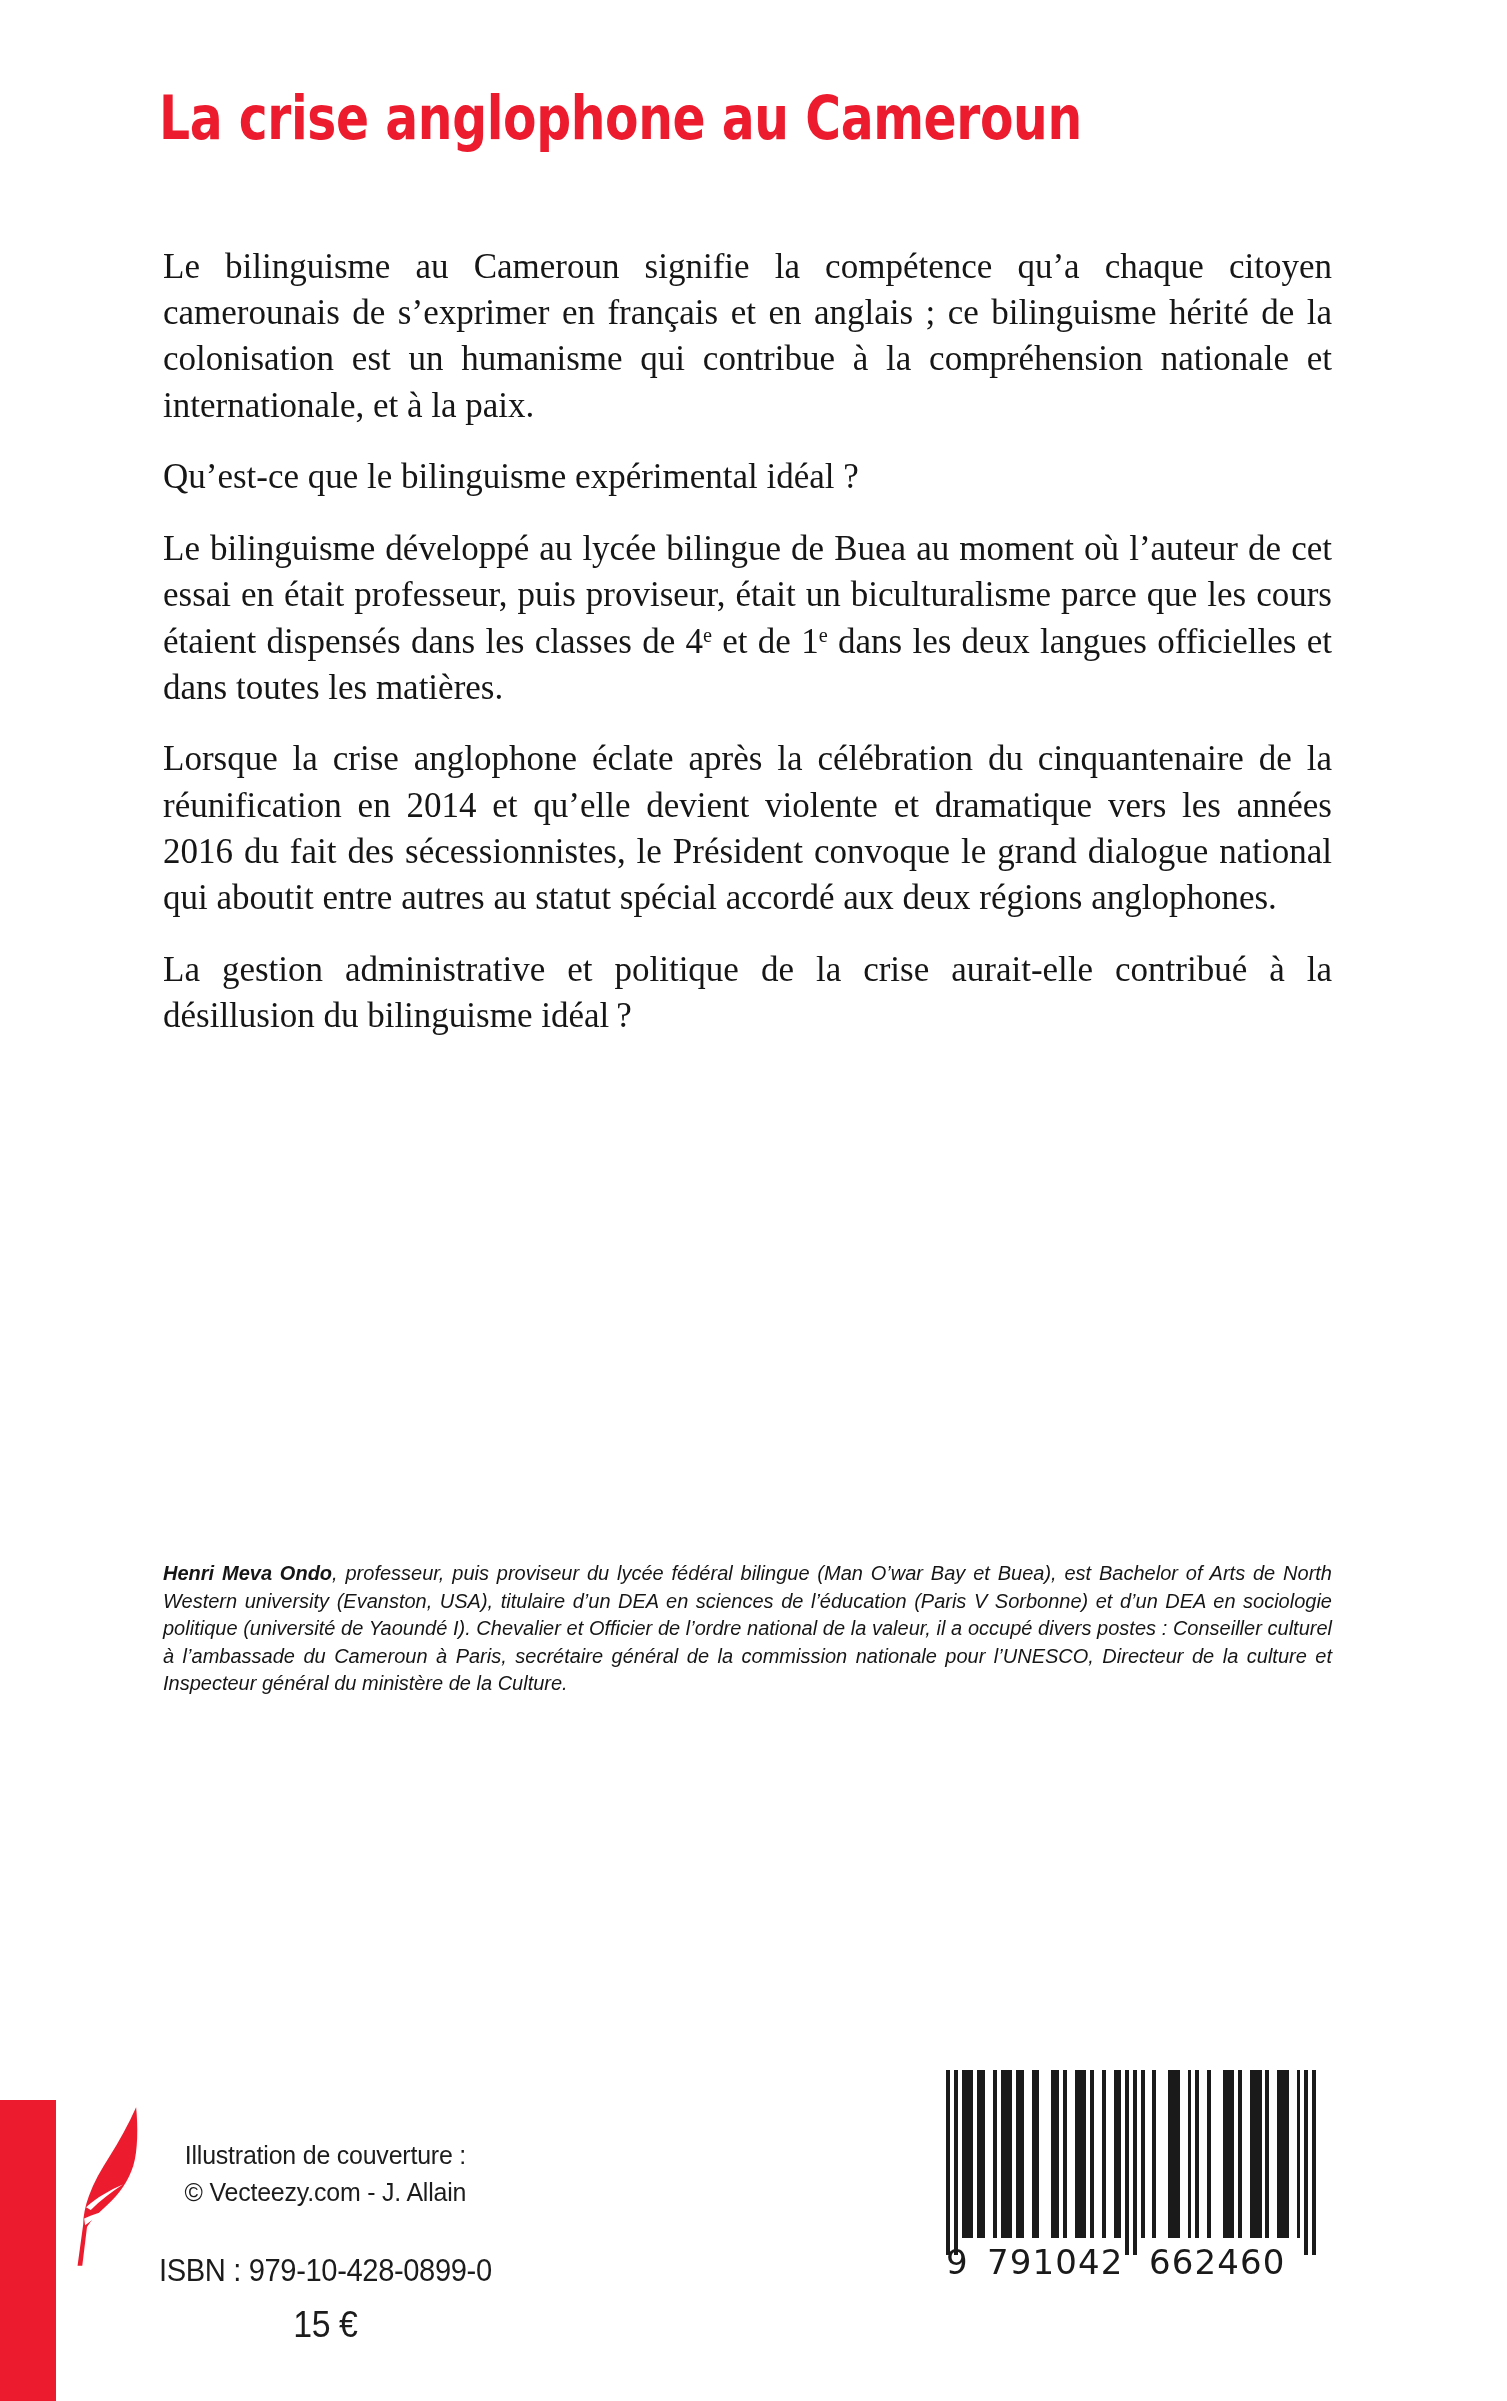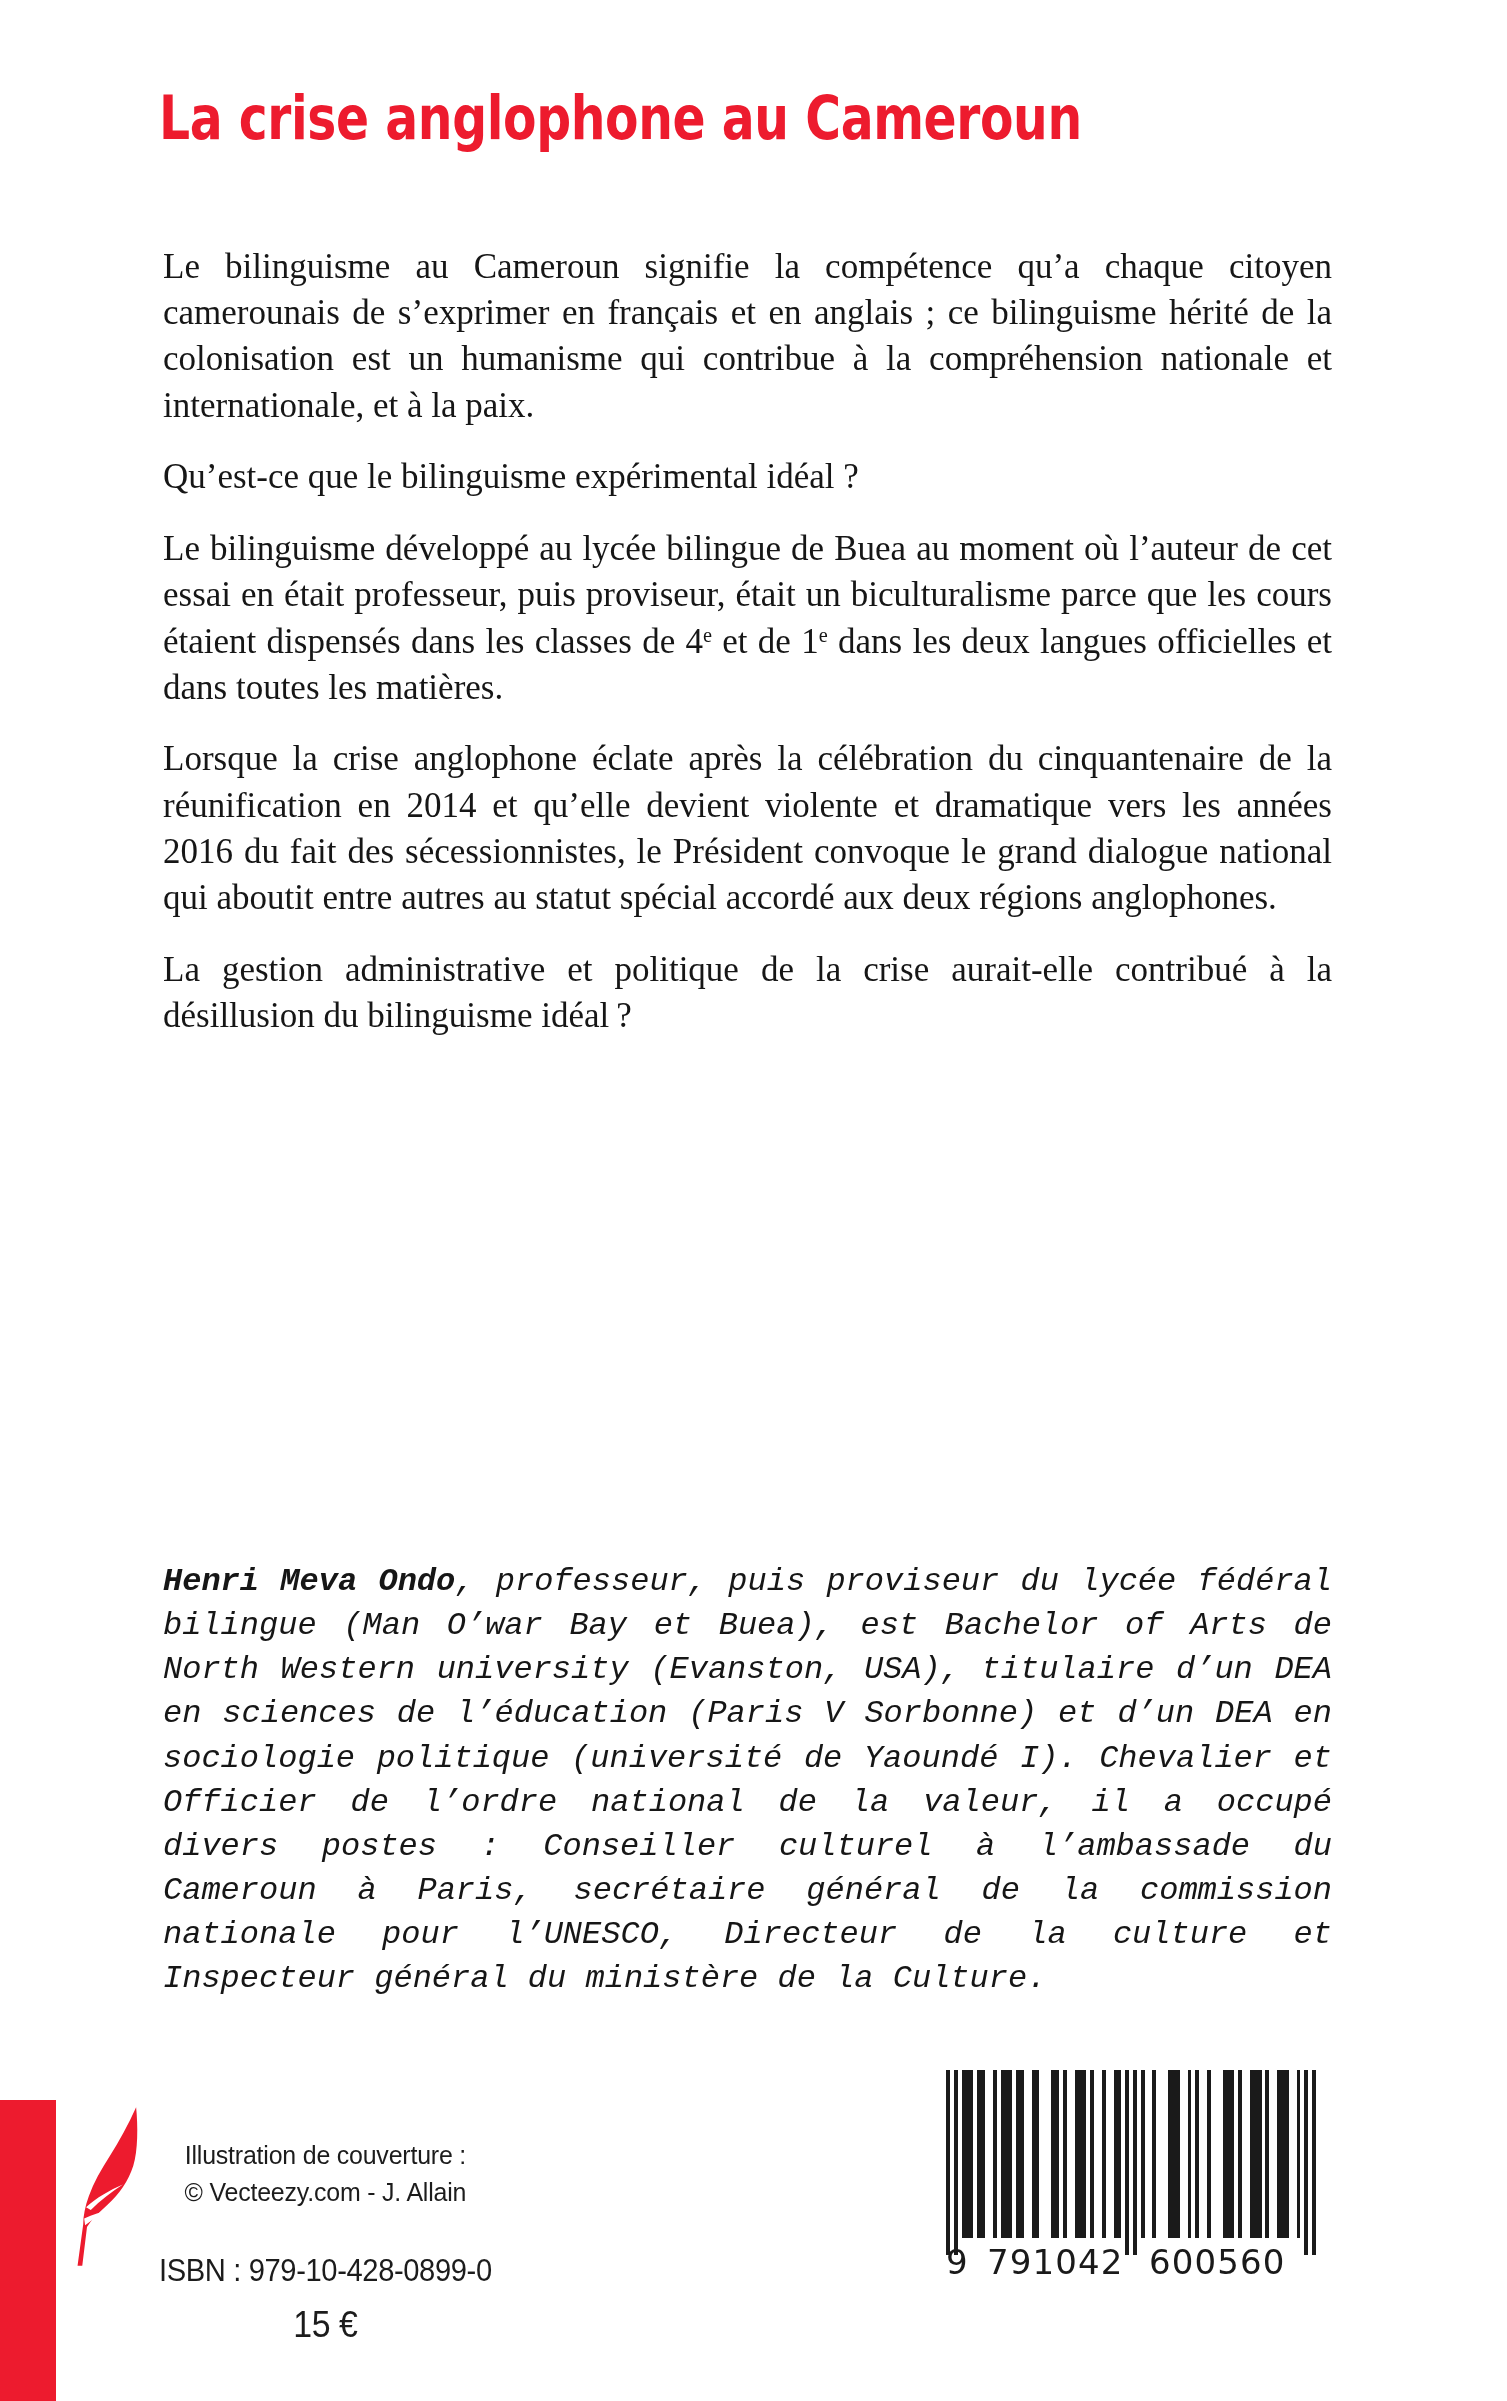--- a/index.html
+++ b/index.html
@@ -57,23 +57,23 @@
     line-height: 0;
   }
 
   
   #bio {
     position: absolute;
     left: 163px;
     top: 1560px;
     width: 1169px;
     color: #161616;
-    font-family: Liberation Mono, monospace;
+    font-family: Liberation Sans, sans-serif;
     font-style: italic;
-    font-size: 32px;
+    font-size: 20px;
     line-height: 1.38;
     text-align: justify;
     text-justify: inter-word;
   }
   #bio .name {
     font-weight: bold;
     font-style: italic;
   }
 
   
@@ -290,16 +290,16 @@
       <div class="gap" style="width: 7.8px;"></div>
       <div class="bar" style="width: 3.9px;"></div>
       <div class="gap" style="width: 3.9px;"></div>
       <div class="bar guard" style="width: 3.9px;"></div>
       <div class="gap guard" style="width: 3.9px;"></div>
       <div class="bar guard" style="width: 3.9px;"></div>
     </div>
   <div class="digits">
     <span class="d-lead">9</span>
     <span class="d-left">791042</span>
-    <span class="d-right">600560</span>
+    <span class="d-right">662460</span>
   </div>
 </div>
 
 
 </body></html>

